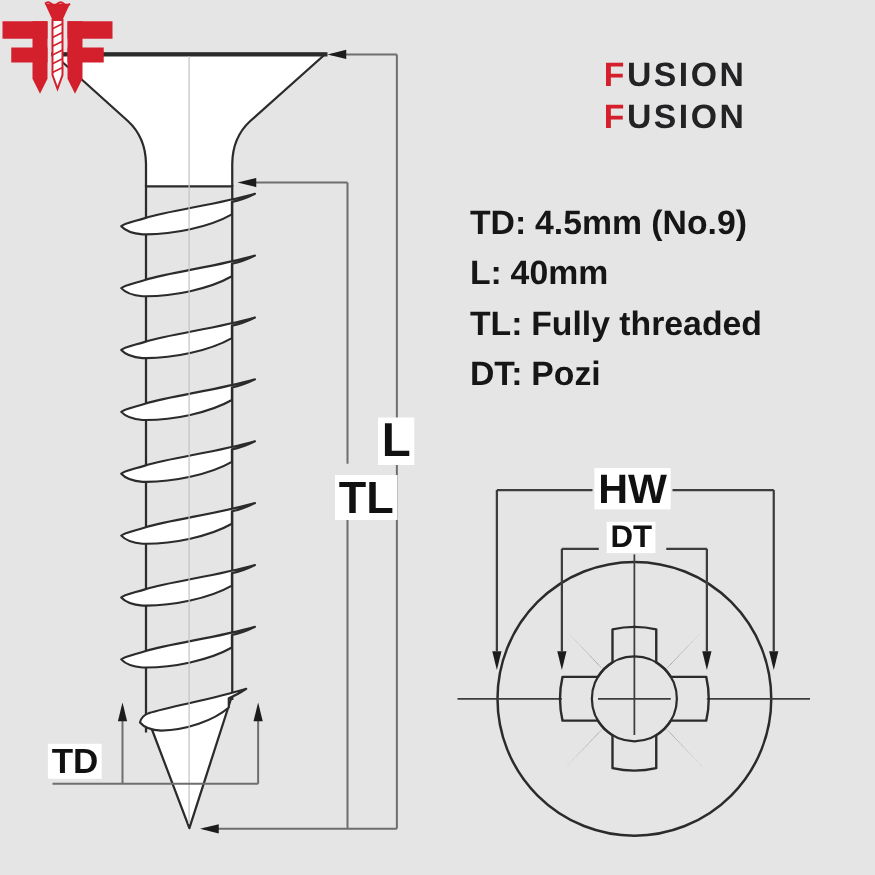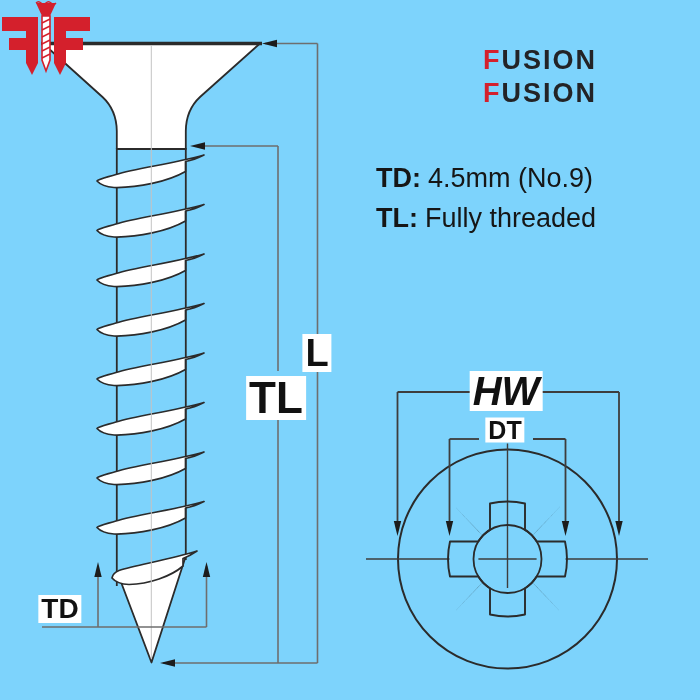--- a/index.html
+++ b/index.html
@@ -1,38 +1,38 @@
 <!DOCTYPE html>
 <html><head>
 <meta charset="utf-8">
 <style>
   html,body{margin:0;padding:0;background:#ffffff;}
-  .canvas{position:relative;width:700px;height:700px;background:#7dd3fc;overflow:hidden;
+  .canvas{position:relative;width:700px;height:700px;background:#e5e5e5;overflow:hidden;
           font-family:"Liberation Sans", sans-serif;}
   .canvas svg{position:absolute;left:0;top:0;}
   
   .dim{position:absolute;font-weight:700;color:#111;background:#fff;line-height:1;
        transform:translate(-50%,-50%);padding:0 3px;letter-spacing:0;}
   .dim-l {left:317px;top:353px;font-size:38px;}
-  .dim-tl{left:276px;top:398px;font-size:44px;}
+  .dim-tl{left:293px;top:398px;font-size:36px;}
   .dim-td{left:60px; top:609px;font-size:28px;}
-  .dim-hw{left:506px;top:391px;font-size:40px;font-style:italic;}
+  .dim-hw{left:506px;top:391px;font-size:33px;}
   .dim-dt{left:505px;top:430px;font-size:25px;}
   
   .logo-mark{position:absolute;left:390px;top:33px;width:92px;height:82px;}
   .wordmark{position:absolute;left:483px;top:44px;font-weight:700;font-size:27px;
             line-height:33px;letter-spacing:2px;color:#232326;white-space:nowrap;}
   .red{color:#d4202c;}
   
   .spec-heading{position:absolute;left:376px;top:114px;font-weight:700;font-size:30px;
                 color:#0c0c0c;letter-spacing:0;}
   .spec-rows{position:absolute;left:376px;top:158px;font-size:27px;color:#161616;}
   .spec-row{height:40.3px;line-height:40.3px;white-space:nowrap;}
   .spec-label{font-weight:700;margin-right:7px;text-align:center;}
-  .spec-value{font-weight:400;}
+  .spec-value{font-weight:700;}
 </style>
 </head>
 <body>
 
 <div class="canvas">
 
   <svg width="700" height="700" viewBox="0 0 700 700">
     <defs>
       <path id="band" d="M 204,0 C 172,9 137,13 116,19.5 C 106,22.5 98.5,24 97,26
                          Q 102,31.5 114,32.5 C 138,33 168,26.5 185.5,16.5
@@ -172,21 +172,27 @@
     <div><span class="red">F</span><span>USION</span></div>
     <div><span class="red">F</span><span>USION</span></div>
   </div>
 
 
   <div class="spec-rows">
     <div class="spec-row">
       <span class="spec-label">TD:</span><span class="spec-value">4.5mm (No.9)</span>
     </div>
     <div class="spec-row">
+      <span class="spec-label">L:</span><span class="spec-value">40mm</span>
+    </div>
+    <div class="spec-row">
       <span class="spec-label">TL:</span><span class="spec-value">Fully threaded</span>
+    </div>
+    <div class="spec-row">
+      <span class="spec-label">DT:</span><span class="spec-value">Pozi</span>
     </div>
   </div>
 
   <div class="dim dim-l">L</div>
   <div class="dim dim-tl">TL</div>
   <div class="dim dim-td">TD</div>
   <div class="dim dim-hw">HW</div>
   <div class="dim dim-dt">DT</div>
 
 </div>

